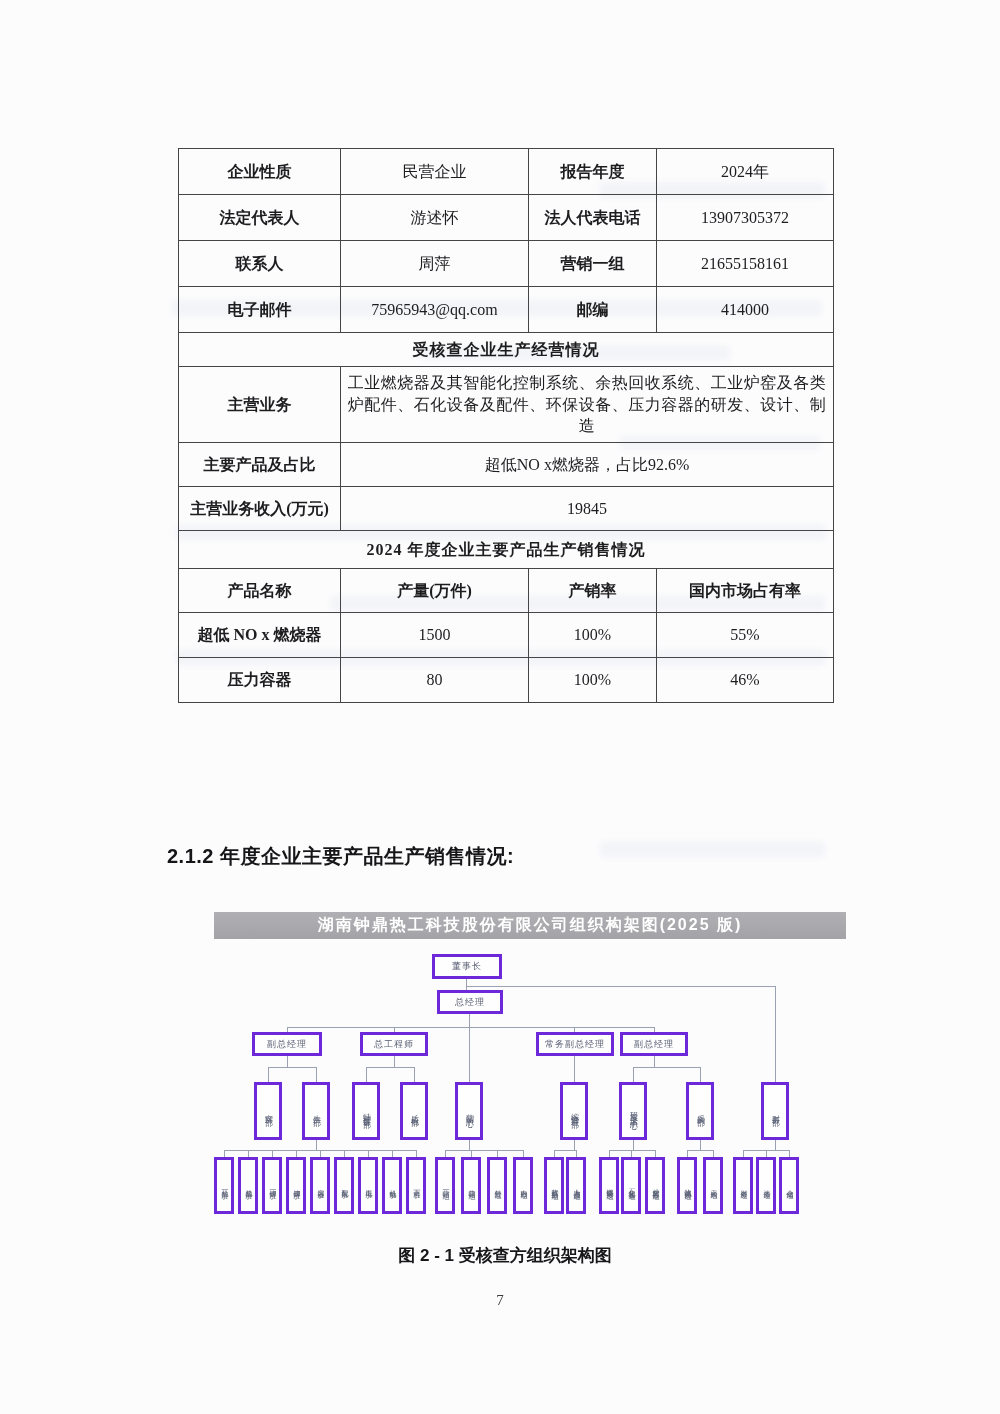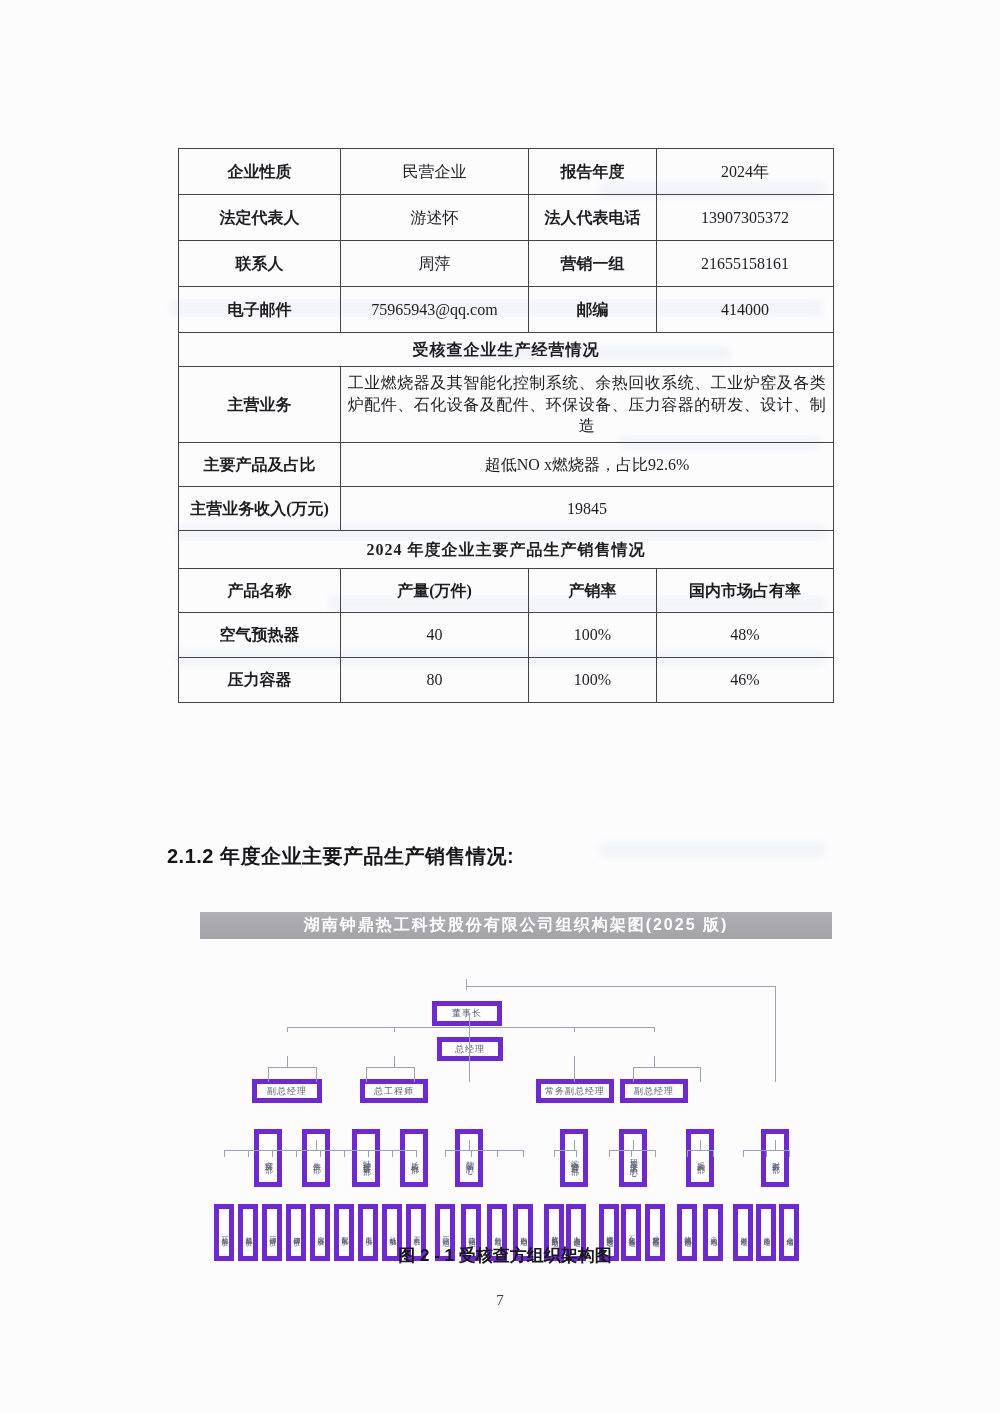--- a/index.html
+++ b/index.html
@@ -41,31 +41,30 @@
   }
   .pageno{
     position:absolute;left:0;top:1292px;width:1000px;text-align:center;
     font-size:15px;color:#3c3c40;
   }
   
   .org{
     position:absolute;left:200px;top:910px;width:632px;height:340px;
   }
   .org-title{
-    position:absolute;left:0;top:2px;width:632px;height:27px;
+    position:absolute;left:14px;top:2px;width:632px;height:27px;
     background:linear-gradient(#b0b0b4,#a2a2a7);
     color:#ffffff;font-family:"Liberation Sans", sans-serif;
     font-weight:bold;font-size:16px;letter-spacing:2px;
     display:flex;align-items:center;justify-content:center;
   }
   .obox{
-    position:absolute;border:5px solid #6d28d9;background:rgba(255,255,255,0.5);
+    position:absolute;border:3px solid #6d28d9;background:rgba(255,255,255,0.5);
     color:#565d72;display:flex;align-items:center;justify-content:center;
     box-sizing:border-box;
-    margin-top:47px;
   }
   .obox.horiz{font-size:9px;letter-spacing:1px;white-space:nowrap;}
   .obox.vert{
     writing-mode:vertical-rl;text-orientation:upright;
     font-size:8px;letter-spacing:2px;line-height:1;
   }
   .obox.vsmall{
     writing-mode:vertical-rl;text-orientation:upright;
     font-size:7px;letter-spacing:1px;line-height:1;
   }
@@ -135,24 +134,24 @@
       <tr style="height:38px">
         <td class="sec" colspan="4">2024 年度企业主要产品生产销售情况</td>
       </tr>
       <tr style="height:44px">
         <td class="lbl">产品名称</td>
         <td class="lbl">产量(万件)</td>
         <td class="lbl">产销率</td>
         <td class="lbl">国内市场占有率</td>
       </tr>
       <tr style="height:45px">
-        <td class="lbl">空气预热器</td>
-        <td class="val">40</td>
+        <td class="lbl">超低 NO x 燃烧器</td>
+        <td class="val">1500</td>
         <td class="val">100%</td>
-        <td class="val">48%</td>
+        <td class="val">55%</td>
       </tr>
       <tr style="height:45px">
         <td class="lbl">压力容器</td>
         <td class="val">80</td>
         <td class="val">100%</td>
         <td class="val">46%</td>
       </tr>
     </tbody>
   </table>
 

